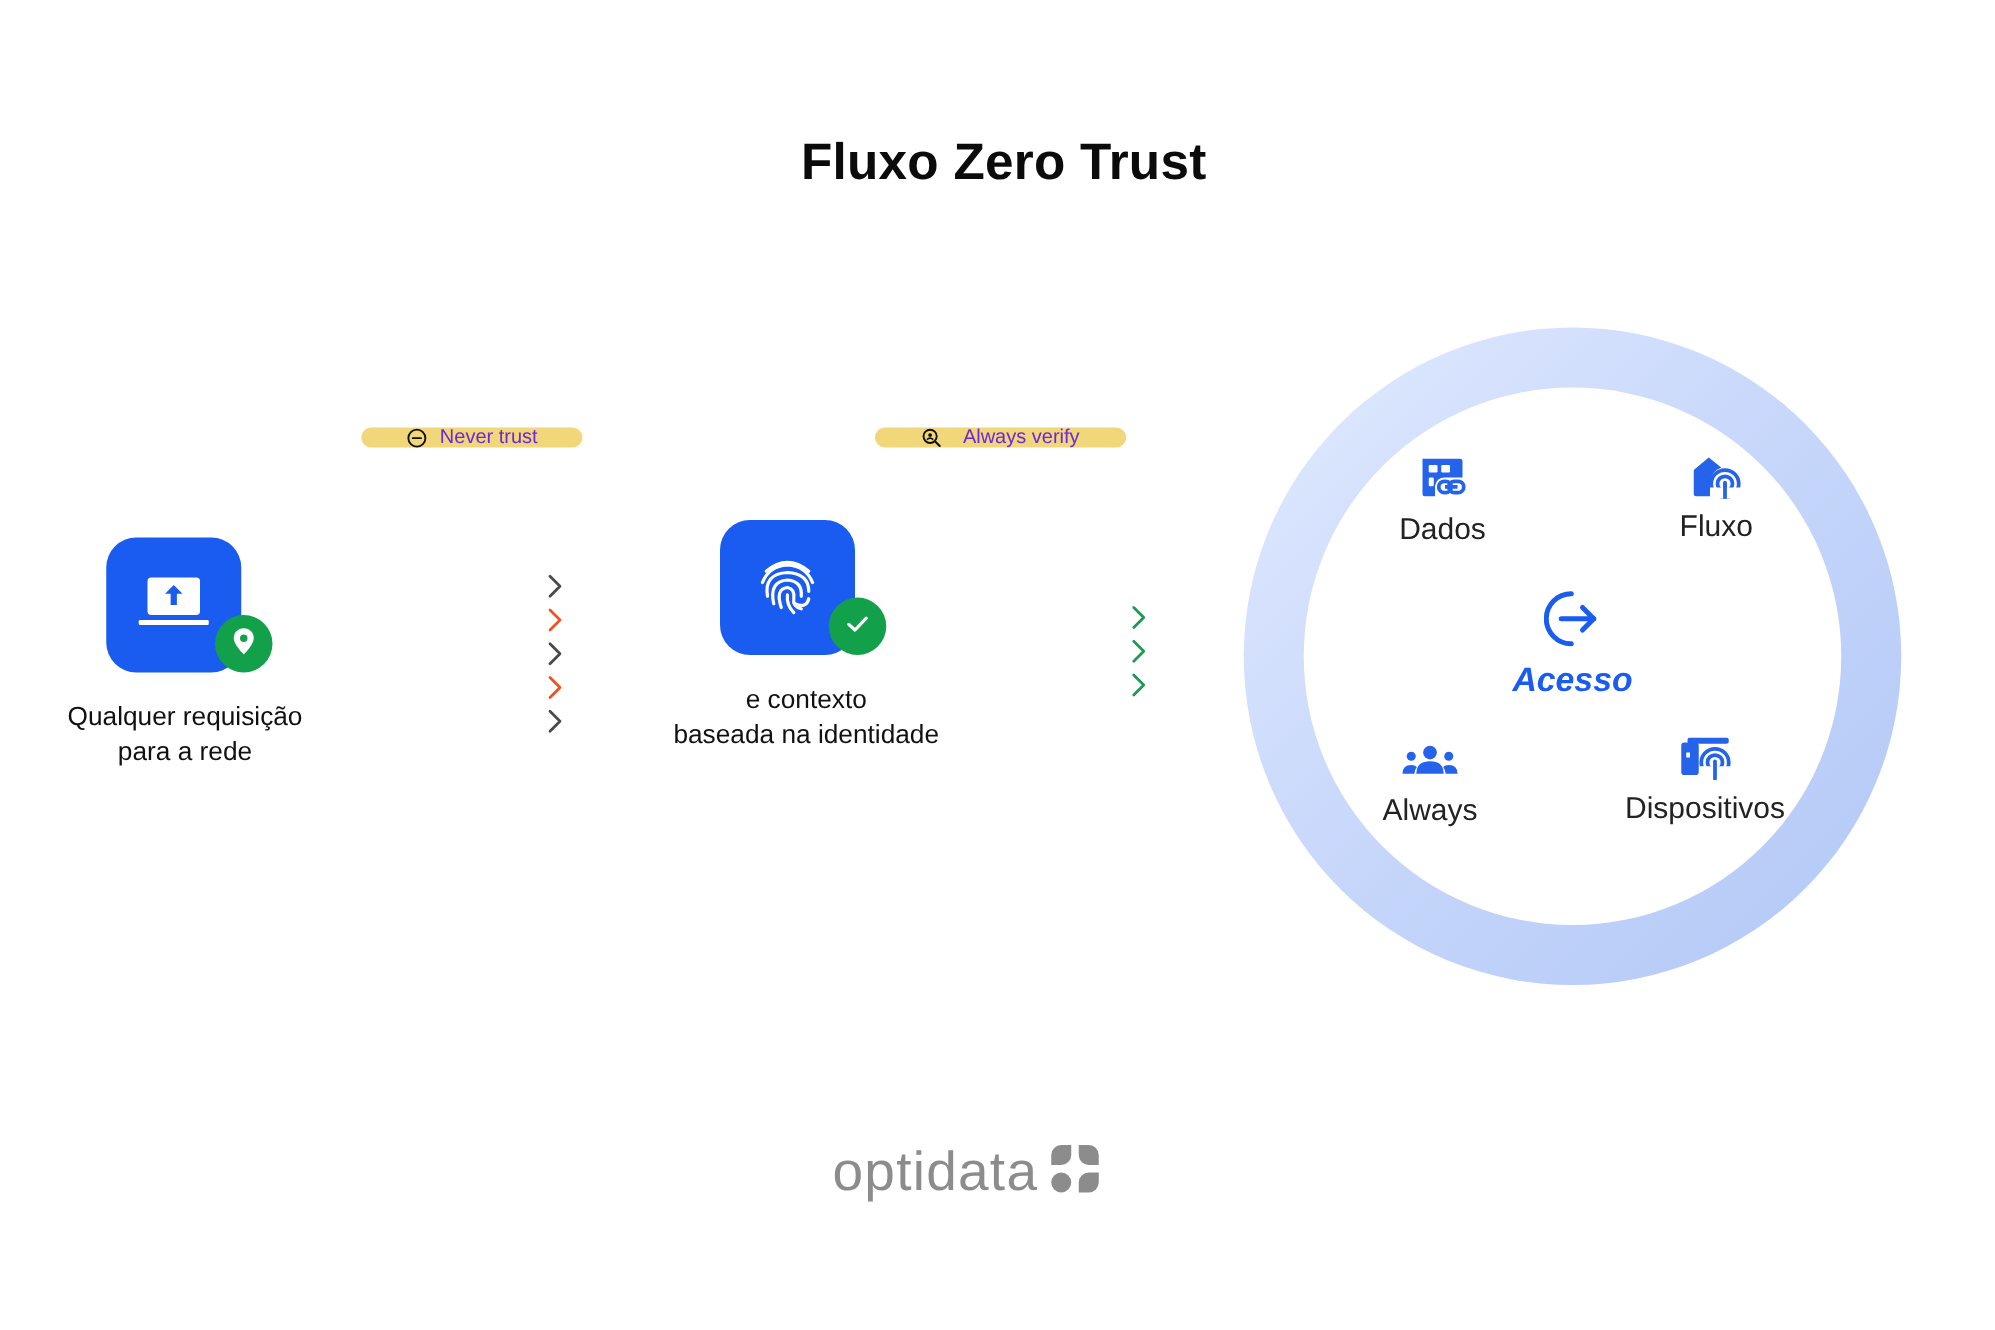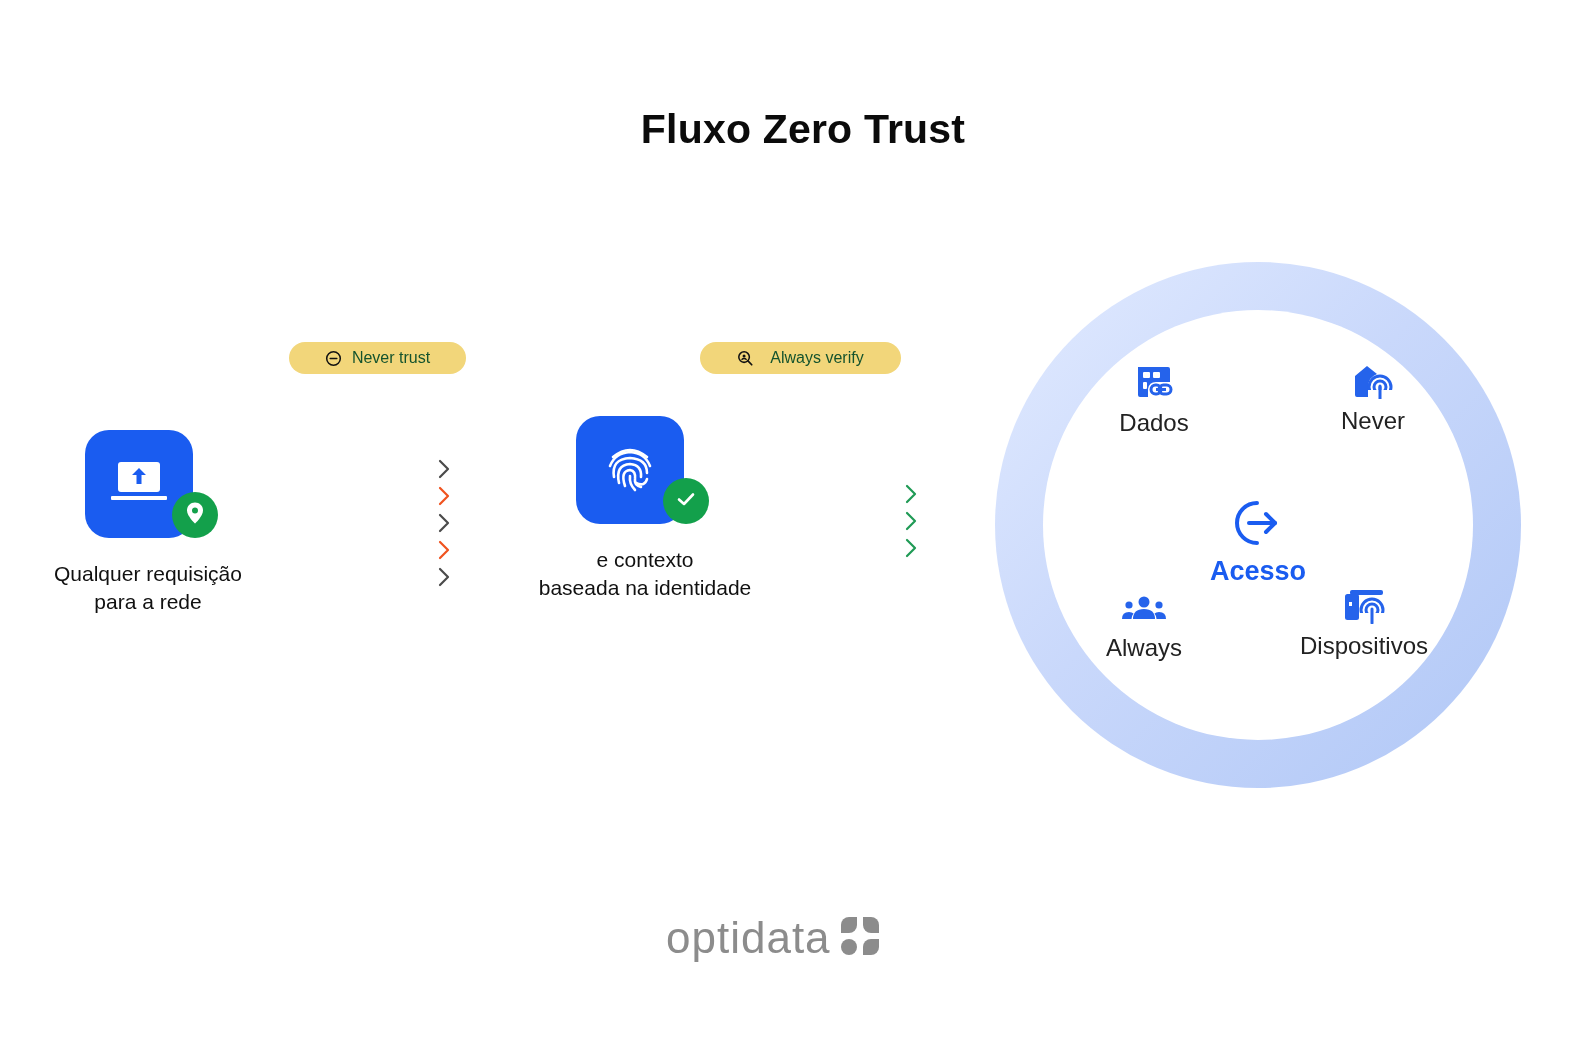--- a/index.html
+++ b/index.html
@@ -6,23 +6,23 @@
     body {
       width: 1596px; height: 1064px; background: #ffffff; position: relative; overflow: hidden;
       font-family: "Liberation Sans", "DejaVu Sans", sans-serif; color: #111111;
     }
     .abs { position: absolute; }
     .title {
       left: 0; width: 1570px; top: 106px; text-align: center;
       font-size: 41px; font-weight: 700; letter-spacing: 0.2px; color: #0b0b0b; margin-left: 18px;
     }
     .pill {
-      height: 32px; border-radius: 16px; background: #f2d67a;
+      height: 16px; border-radius: 16px; background: #f2d67a;
       display: flex; align-items: center; justify-content: center; gap: 10px;
-      font-size: 16px; color: #14532d; font-weight: 500;
+      font-size: 16px; color: #6d28d9; font-weight: 500;
     }
     .pill svg { display: block; }
     .tile {
       width: 108px; height: 108px; border-radius: 24px; background: #1a5cf0;
       display: flex; align-items: center; justify-content: center;
     }
     .badge {
       width: 46px; height: 46px; border-radius: 50%; background: #13a04b;
       display: flex; align-items: center; justify-content: center;
     }
@@ -194,24 +194,24 @@
   <span>
     <svg width="42" height="36" viewBox="0 0 42 36">
       <path d="M3 13 L15 3 L25 11 Q17 14 16 23 V34 H5 Q3 34 3 32 Z" fill="#2563eb"></path>
       <circle cx="28" cy="24" r="11" fill="none" stroke="#2563eb" stroke-width="3"></circle>
       <circle cx="28" cy="24" r="6" fill="none" stroke="#2563eb" stroke-width="3"></circle>
       <line x1="28" y1="24" x2="28" y2="36" stroke="#2563eb" stroke-width="3" stroke-linecap="round"></line>
       <rect x="16" y="27" width="24" height="9" fill="#ffffff"></rect>
       <line x1="28" y1="23" x2="28" y2="36" stroke="#2563eb" stroke-width="3" stroke-linecap="round"></line>
     </svg>
   </span>
-  <span class="node-label">Never</span>
-</div>
-
-<div class="abs node" style="left:1188px; top:500px; width:140px;">
+  <span class="node-label">Fluxo</span>
+</div>
+
+<div class="abs node" style="left:1188px; top:472px; width:140px;font-style:italic;">
   <span>
     <svg width="46" height="46" viewBox="0 0 46 46" fill="none" stroke="#1a5cf0" stroke-width="4" stroke-linecap="round" stroke-linejoin="round">
       <path d="M22 3 A20 20 0 0 0 22 43"></path>
       <line x1="14" y1="23" x2="40" y2="23"></line>
       <polyline points="31,14 40,23 31,32"></polyline>
     </svg>
   </span>
   <span class="center-label">Acesso</span>
 </div>
 

